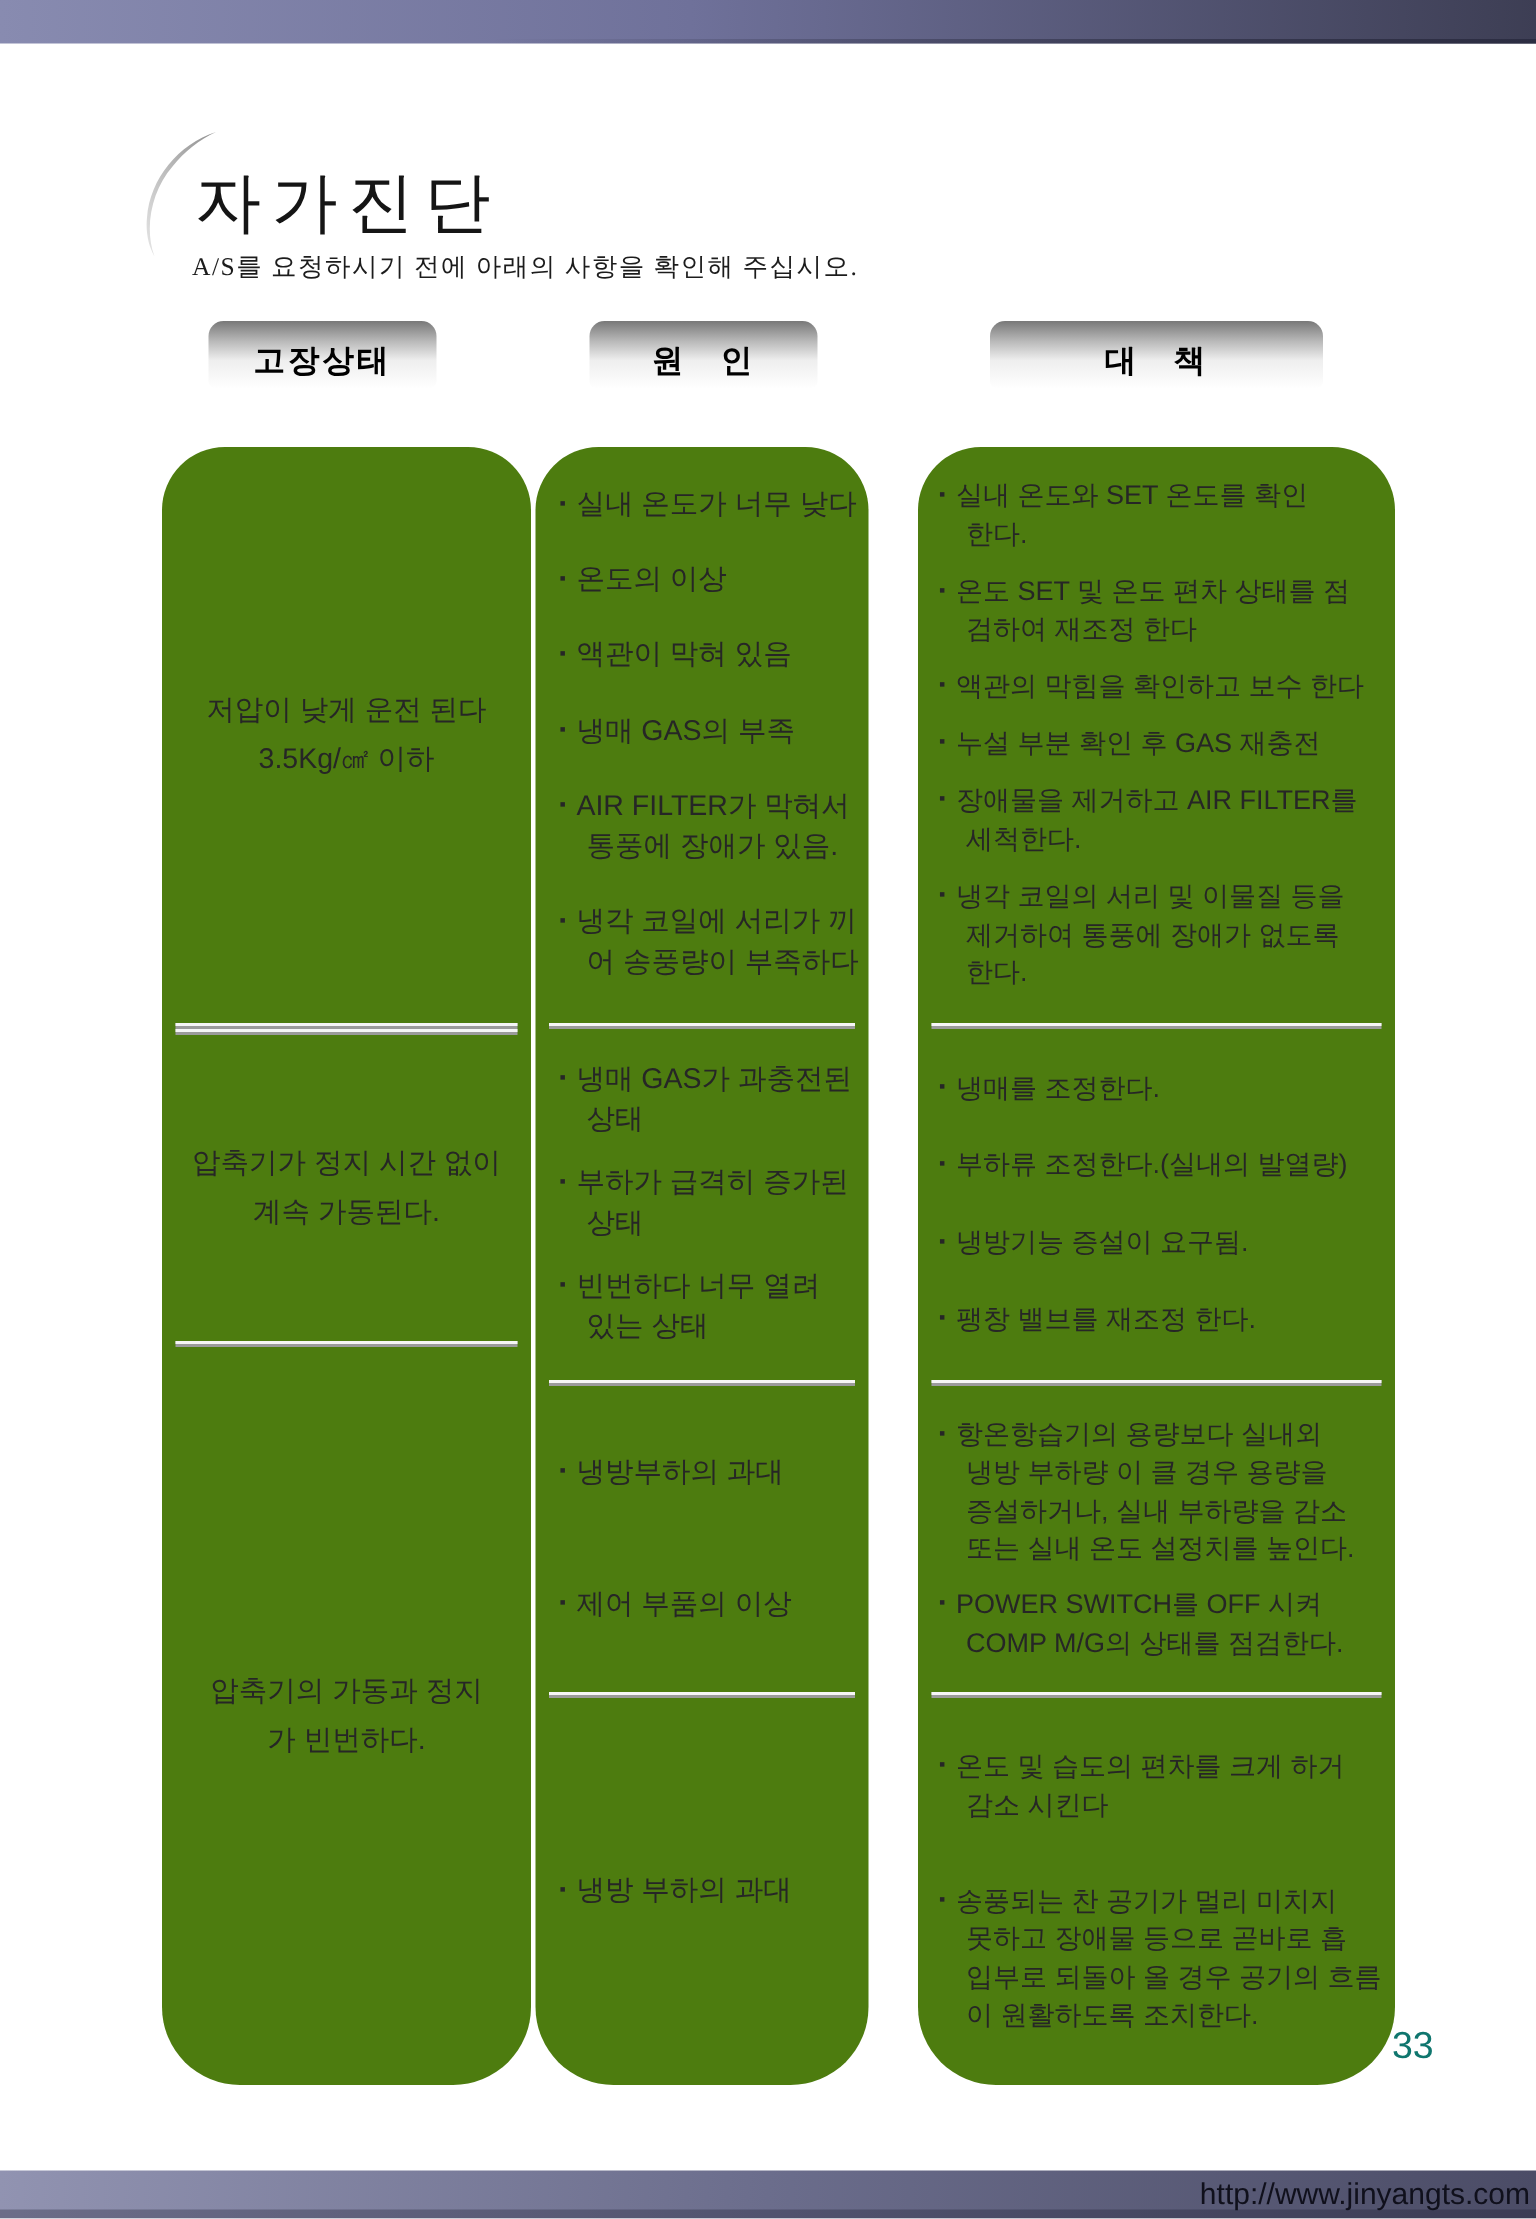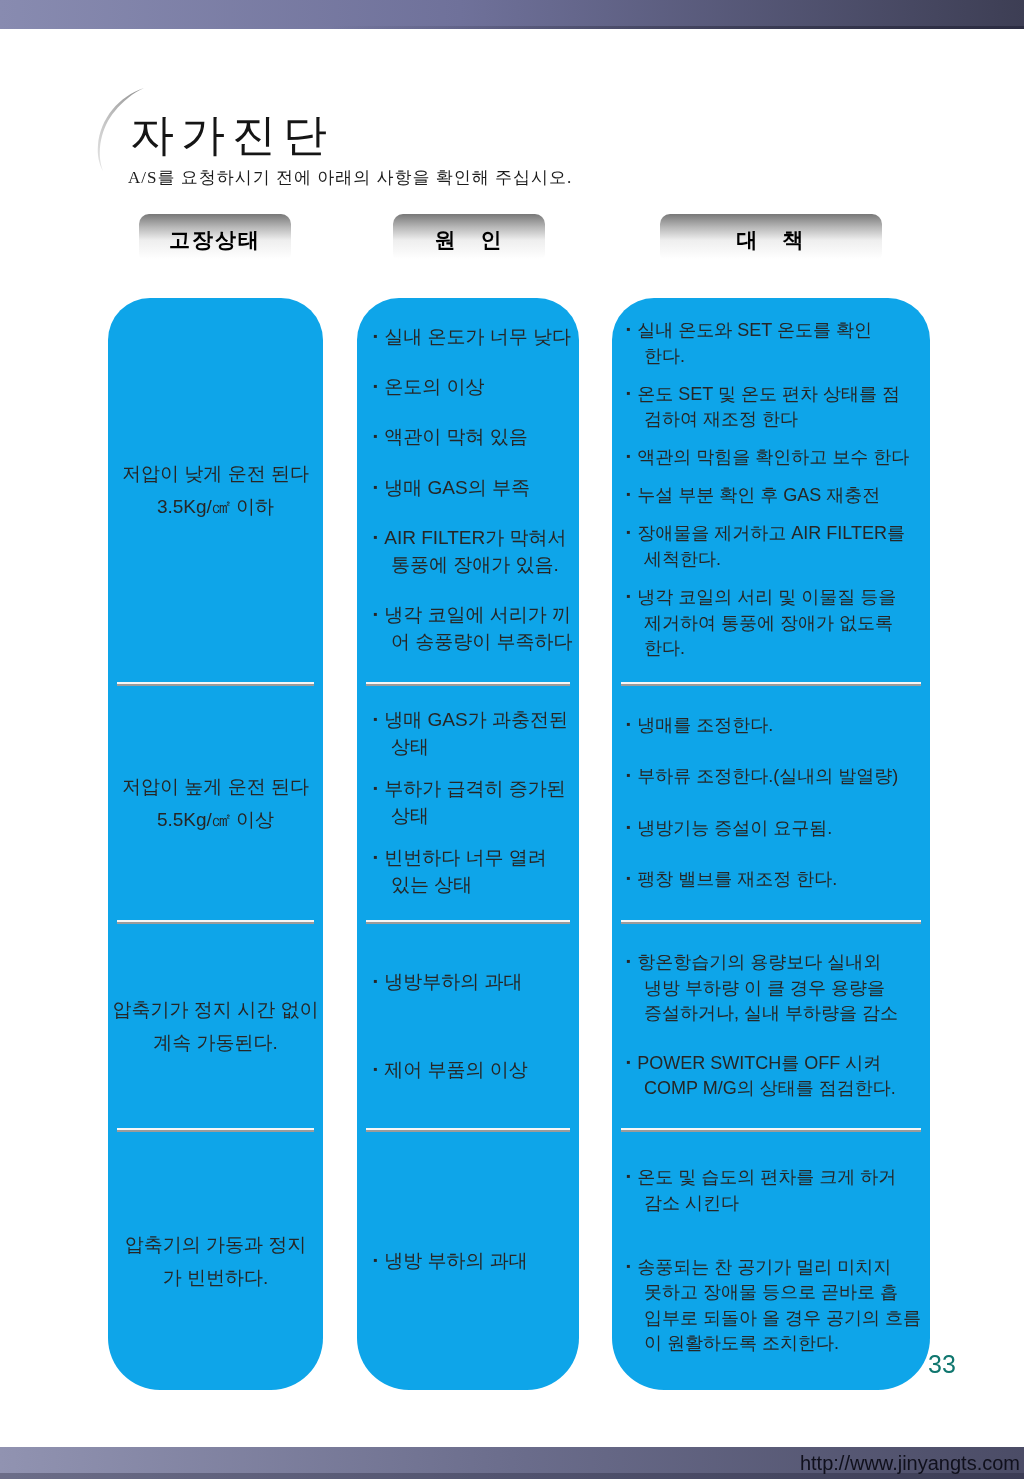--- a/index.html
+++ b/index.html
@@ -24,24 +24,24 @@
   .hdr{position:absolute;top:214px;height:45px;box-sizing:border-box;
        border-radius:10px 10px 5px 5px;
        background:linear-gradient(180deg,#787878 0%,#b9b9b9 30%,#eeeeee 58%,#ffffff 100%);
        display:flex;align-items:flex-end;justify-content:center;
        font-weight:bold;font-size:21px;color:#000;padding-bottom:5px;letter-spacing:2px;}
   .hdr0{left:139px;width:152px;}
   .hdr1{left:393px;width:152px;}
   .hdr2{left:660px;width:222px;}
 
   
-  .col{position:absolute;top:298px;height:1092px;background:#0ea5e9;
+  .col{position:absolute;top:298px;height:1092px;background:#4d7c0f;
        border-radius:42px 42px 52px 52px;display:flex;flex-direction:column;
        box-sizing:border-box;color:#262626;}
-  .colA{left:108px;width:215px;}
+  .colA{left:108px;width:246px;}
   .colB{left:357px;width:222px;}
   .colC{left:612px;width:318px;}
 
   .sec{box-sizing:border-box;overflow:hidden;}
   .sec0{height:384px;flex:none;}
   .sec1{height:234px;flex:none;}
   .sec2{height:204px;flex:none;}
   .sec3{flex:1;}
 
   .sec.state{display:flex;flex-direction:column;align-items:center;justify-content:center;
@@ -95,24 +95,20 @@
 <div class="hdr hdr2">
   <span>대　책</span>
 </div>
 
 <div class="col colA" id="col0">
     <div class="sec sec0 state">
       <div class="stline">저압이 낮게 운전 된다</div>
       <div class="stline">3.5Kg/㎠ 이하</div>
     </div>
     <div class="divider"></div>
-    <div class="sec sec1 state">
-      <div class="stline">저압이 높게 운전 된다</div>
-      <div class="stline">5.5Kg/㎠ 이상</div>
-    </div>
     <div class="divider"></div>
     <div class="sec sec2 state">
       <div class="stline">압축기가 정지 시간 없이</div>
       <div class="stline">계속 가동된다.</div>
     </div>
     <div class="divider"></div>
     <div class="sec sec3 state">
       <div class="stline">압축기의 가동과 정지</div>
       <div class="stline">가 빈번하다.</div>
     </div>
@@ -211,20 +207,21 @@
       <div class="item">
         <div class="ln first"><span class="bullet">▪</span><span>팽창 밸브를 재조정 한다.</span></div>
       </div>
     </div>
     <div class="divider"></div>
     <div class="sec sec2 list">
       <div class="item">
         <div class="ln first"><span class="bullet">▪</span><span>항온항습기의 용량보다 실내외</span></div>
         <div class="ln cont"><span>냉방 부하량 이 클 경우 용량을</span></div>
         <div class="ln cont"><span>증설하거나, 실내 부하량을 감소</span></div>
+        <div class="ln cont"><span>또는 실내 온도 설정치를 높인다.</span></div>
       </div>
       <div class="item">
         <div class="ln first"><span class="bullet">▪</span><span>POWER SWITCH를 OFF 시켜</span></div>
         <div class="ln cont"><span>COMP M/G의 상태를 점검한다.</span></div>
       </div>
     </div>
     <div class="divider"></div>
     <div class="sec sec3 list">
       <div class="item">
         <div class="ln first"><span class="bullet">▪</span><span>온도 및 습도의 편차를 크게 하거</span></div>

